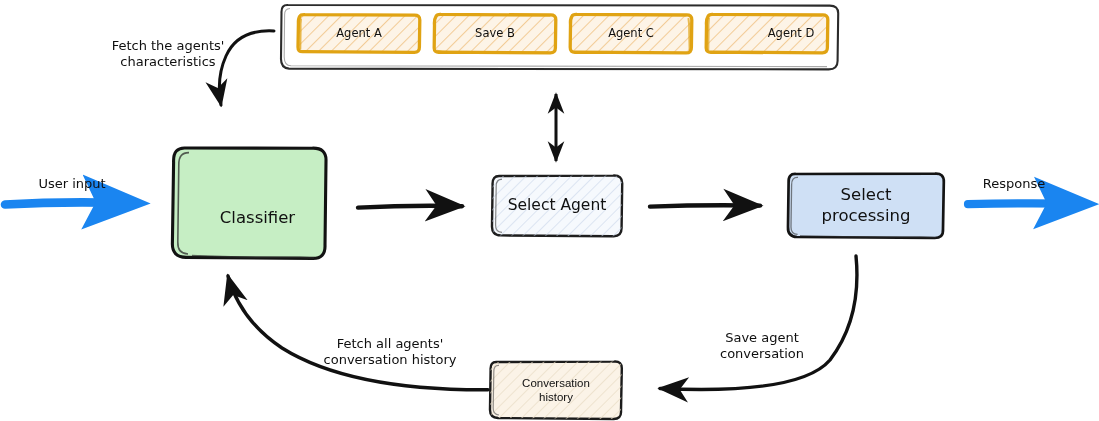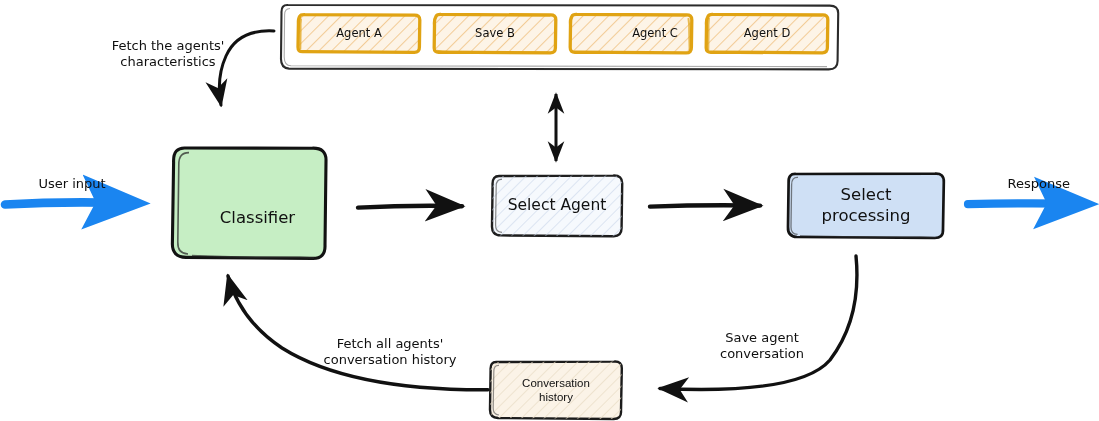--- a/index.html
+++ b/index.html
@@ -129,22 +129,22 @@
       <path d="M856,256 Q862,318 830,360 Q800,395 660,388.5" fill="none" stroke="#111111" stroke-width="3.4" stroke-linecap="round" marker-end="url(#arwB)"></path>
     </g>
 
     <g>
       <path d="M488,389.8 Q350,390.6 282,348 Q240,320 228,276" fill="none" stroke="#111111" stroke-width="3.4" stroke-linecap="round" marker-end="url(#arwB)"></path>
     </g>
   </svg>
 
   <div class="node-text t-sm" style="left:298px;top:14px;width:122px;height:38px;">Agent A</div>
   <div class="node-text t-sm" style="left:434px;top:14px;width:122px;height:38px;">Save B</div>
-  <div class="node-text t-sm" style="left:570px;top:14px;width:122px;height:38px;margin-left:24px;">Agent C</div>
-  <div class="node-text t-sm" style="left:706px;top:14px;width:122px;height:38px;">Agent D</div>
+  <div class="node-text t-sm" style="left:570px;top:14px;width:122px;height:38px;">Agent C</div>
+  <div class="node-text t-sm" style="left:706px;top:14px;width:122px;height:38px;padding-left:24px;">Agent D</div>
 
   <div class="node-text t-xl" style="left:173px;top:162px;width:153px;height:112px;padding-left:8px;">Classifier</div>
 
   <div class="node-text t-lg" style="left:492px;top:175px;width:130px;height:61px;">Select Agent</div>
 
   <div class="node-text t-xl" style="left:788px;top:173px;width:156px;height:65px;">Select
 processing</div>
 
   <div class="node-text t-sm" style="left:490px;top:361px;width:132px;height:58px;font-family:'Liberation Sans',sans-serif;">Conversation
 history</div>
@@ -153,15 +153,15 @@
 characteristics</div>
 
   <div class="lbl t-md" style="left:302px;top:336px;width:176px;">Fetch all agents'
 conversation history</div>
 
   <div class="lbl t-md" style="left:703px;top:330px;width:118px;">Save agent
 conversation</div>
 
   <div class="lbl t-md" style="left:18px;top:176px;width:108px;">User input</div>
 
-  <div class="lbl t-md" style="left:958px;top:176px;width:112px;text-align:right;">Response</div>
+  <div class="lbl t-md" style="left:958px;top:176px;width:112px;">Response</div>
 
 </div>
 
 </body></html>

